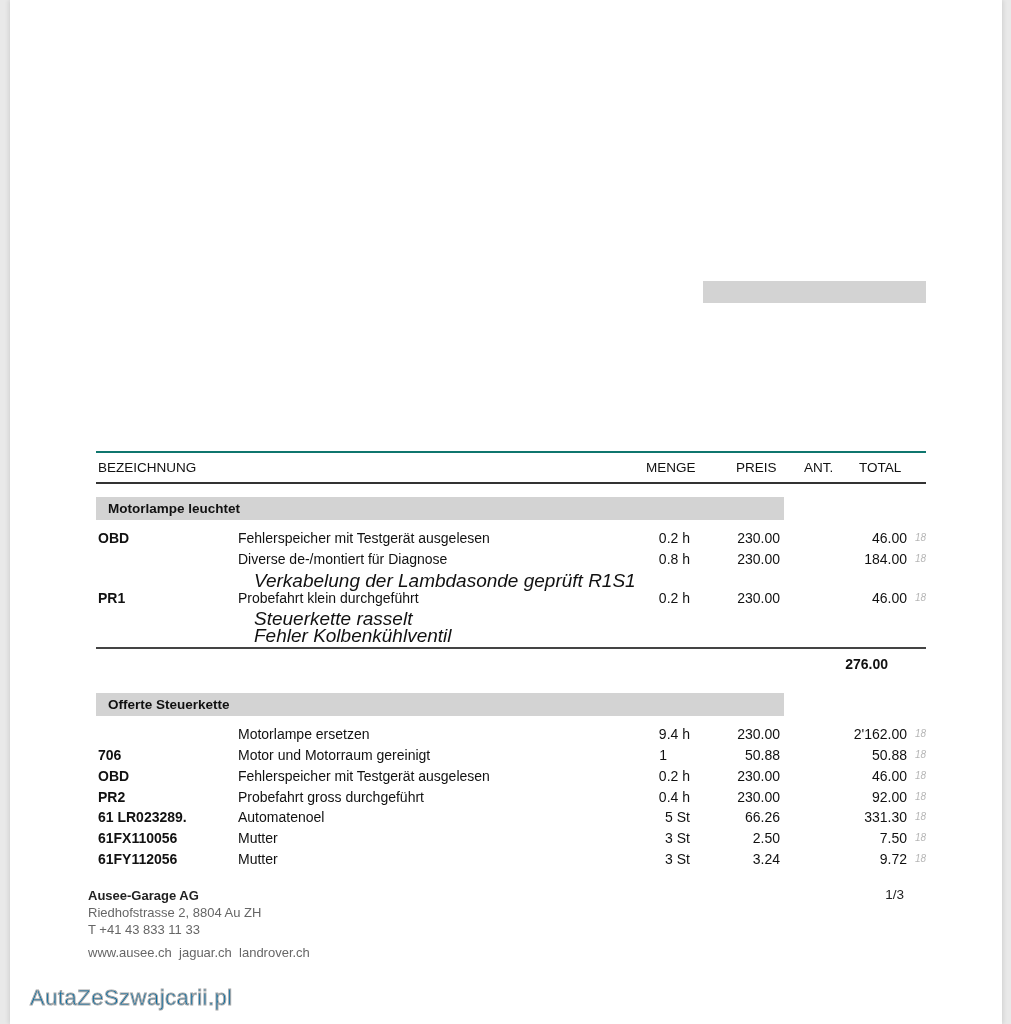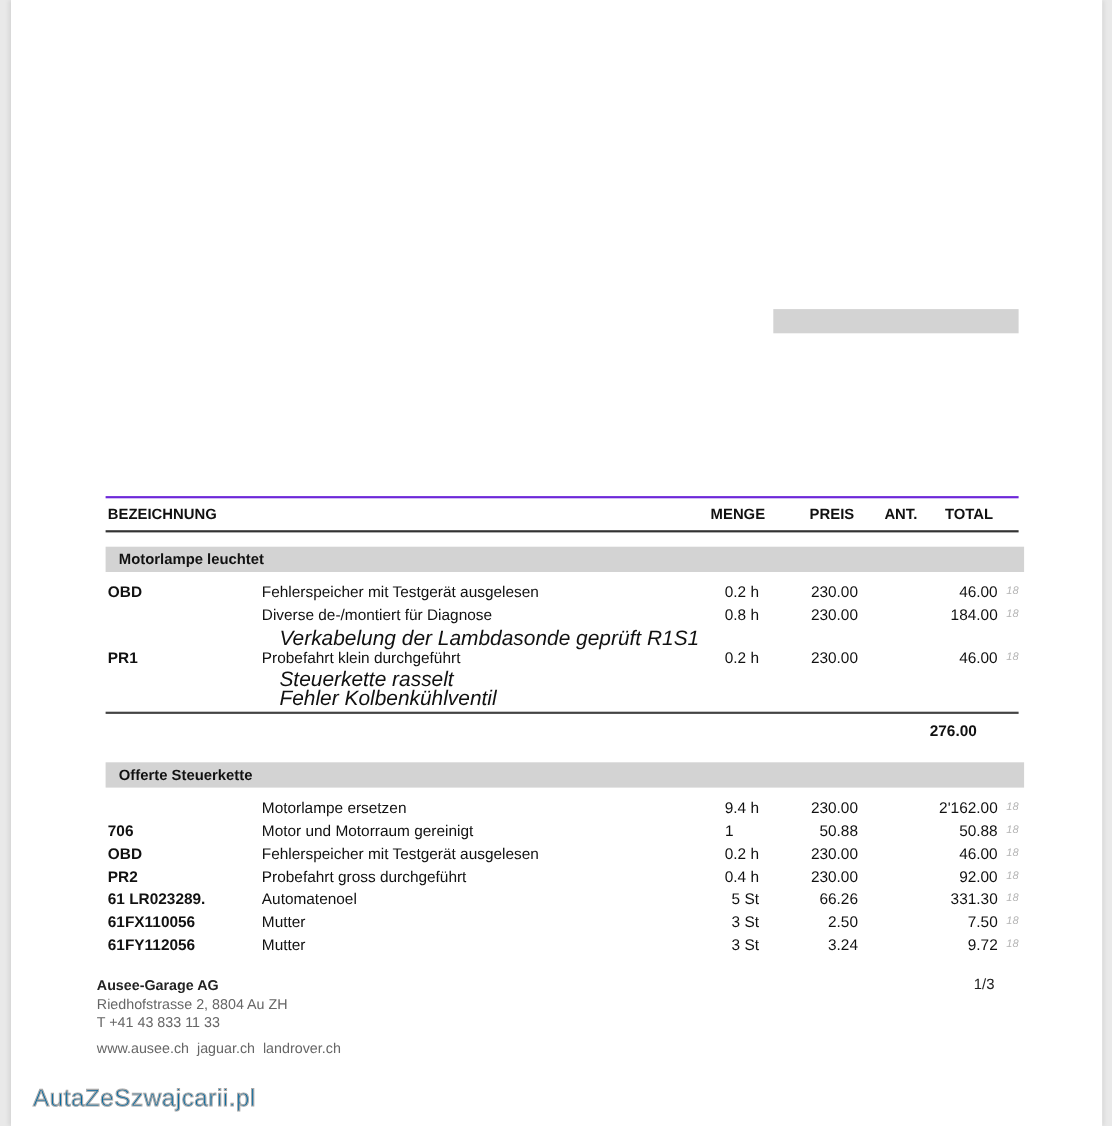--- a/index.html
+++ b/index.html
@@ -12,26 +12,26 @@
     position: absolute; left: 10px; top: 0; width: 992px; height: 1024px;
     background: #ffffff;
     box-shadow: -2px 0 4px rgba(0,0,0,0.08), 2px 0 4px rgba(0,0,0,0.08);
   }
   .redaction {
     position: absolute; left: 693px; top: 281px; width: 223px; height: 22px;
     background: #d3d3d3;
   }
   .hdr {
     position: absolute; left: 86px; top: 451px; width: 830px; height: 29px;
-    border-top: 2px solid #6d28d9; border-bottom: 2px solid #333;
-    font-weight: bold; font-size: 13.5px;
+    border-top: 2px solid #0f766e; border-bottom: 2px solid #333;
+    font-weight: normal; font-size: 13.5px;
   }
   .hdr span { position: absolute; top: 7px; }
   .section-bar {
-    position: absolute; left: 86px; width: 835px; height: 23px;
+    position: absolute; left: 86px; width: 688px; height: 23px;
     background: #d3d3d3; font-weight: bold; font-size: 13.5px;
   }
   .section-bar span { position: absolute; left: 12px; top: 4px; }
   .row { position: absolute; left: 86px; width: 830px; height: 20px; font-size: 14px; }
   .row .code { position: absolute; left: 2px; top: 0; font-weight: bold; }
   .row .desc { position: absolute; left: 142px; top: 0; }
   .row .qty { position: absolute; right: 236px; top: 0; text-align: center; }
   .row .qty.unitless { right: 259px; }
   .row .price { position: absolute; right: 146px; top: 0; text-align: right; }
   .row .total { position: absolute; right: 19px; top: 0; text-align: right; }

